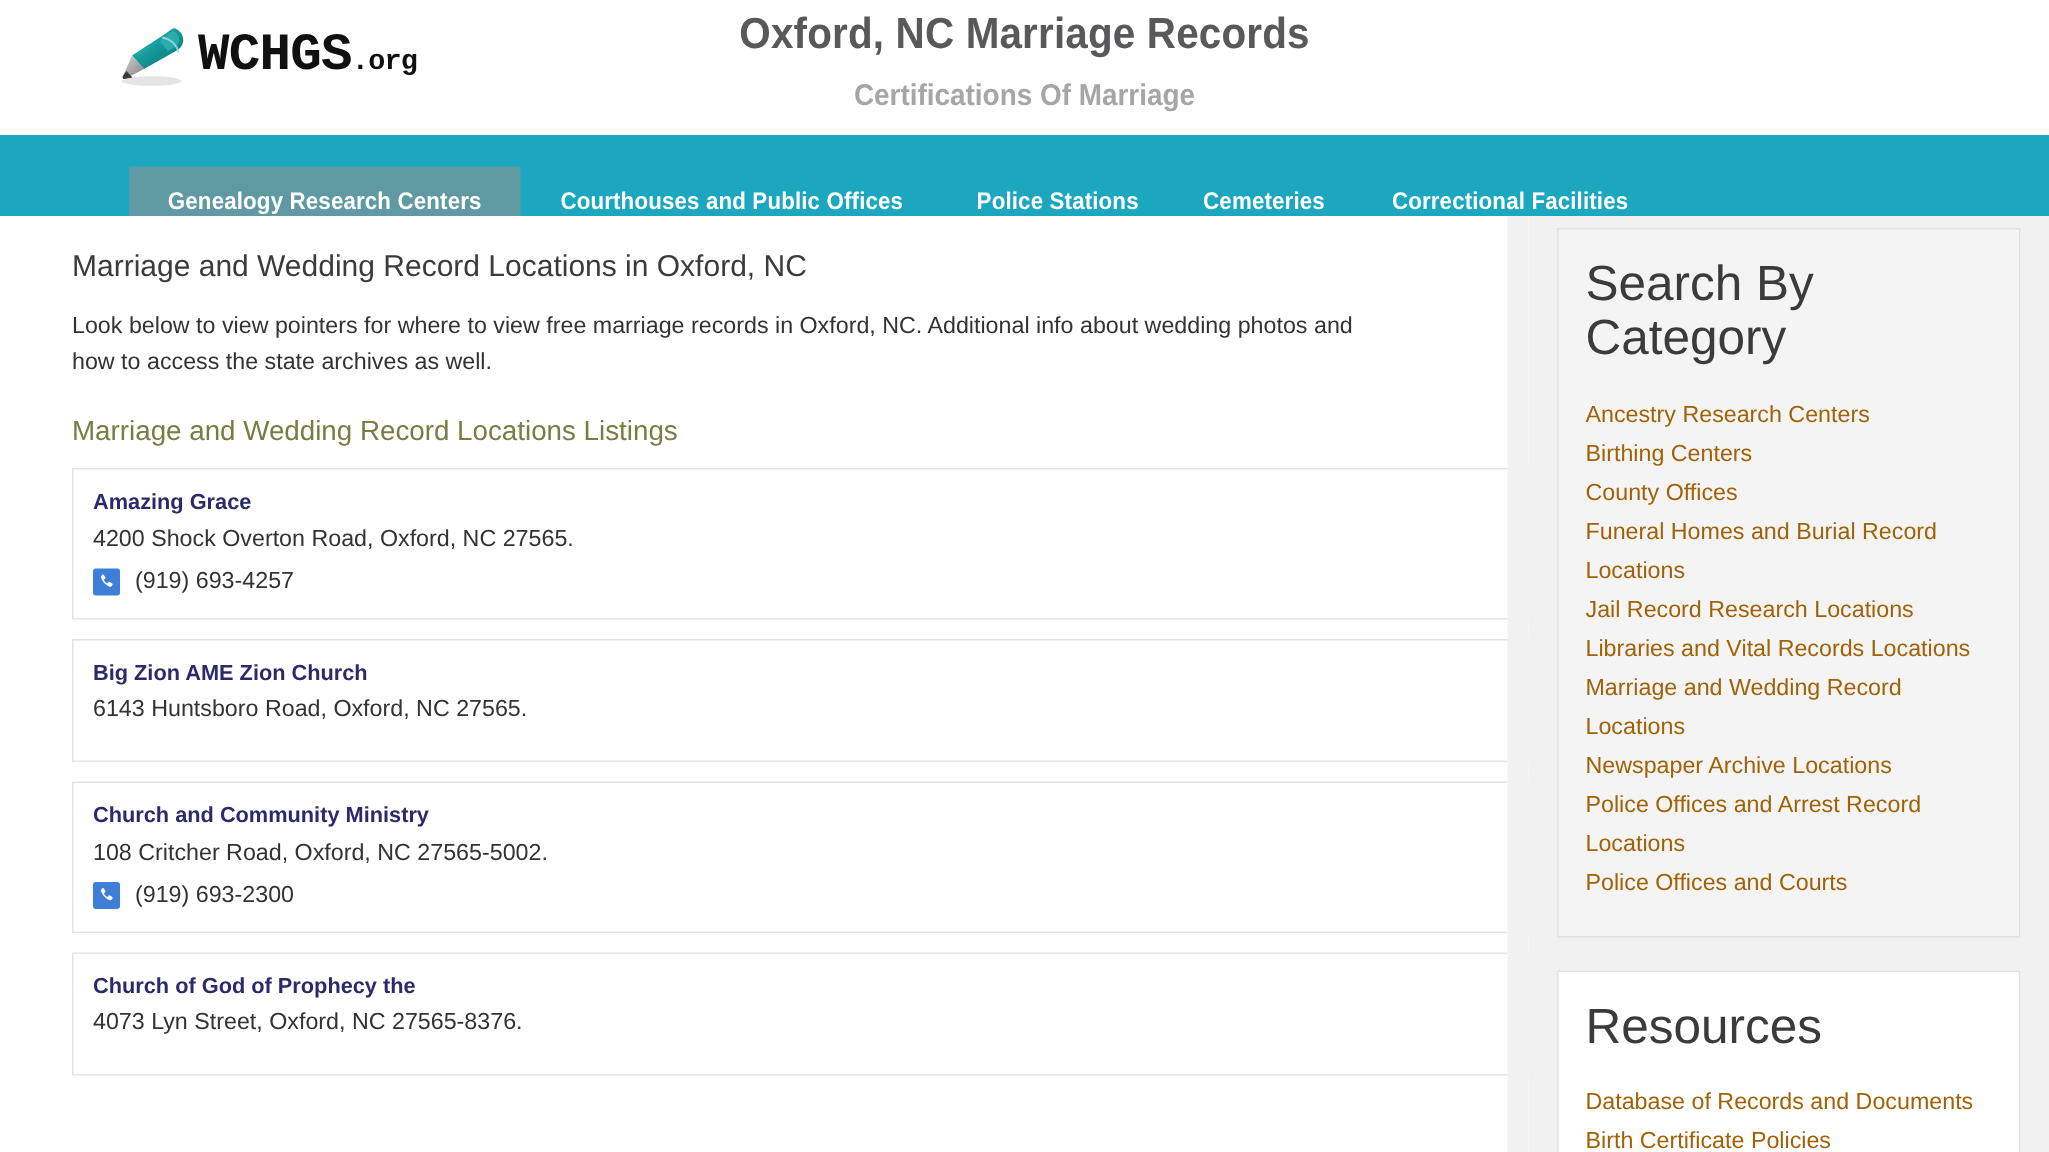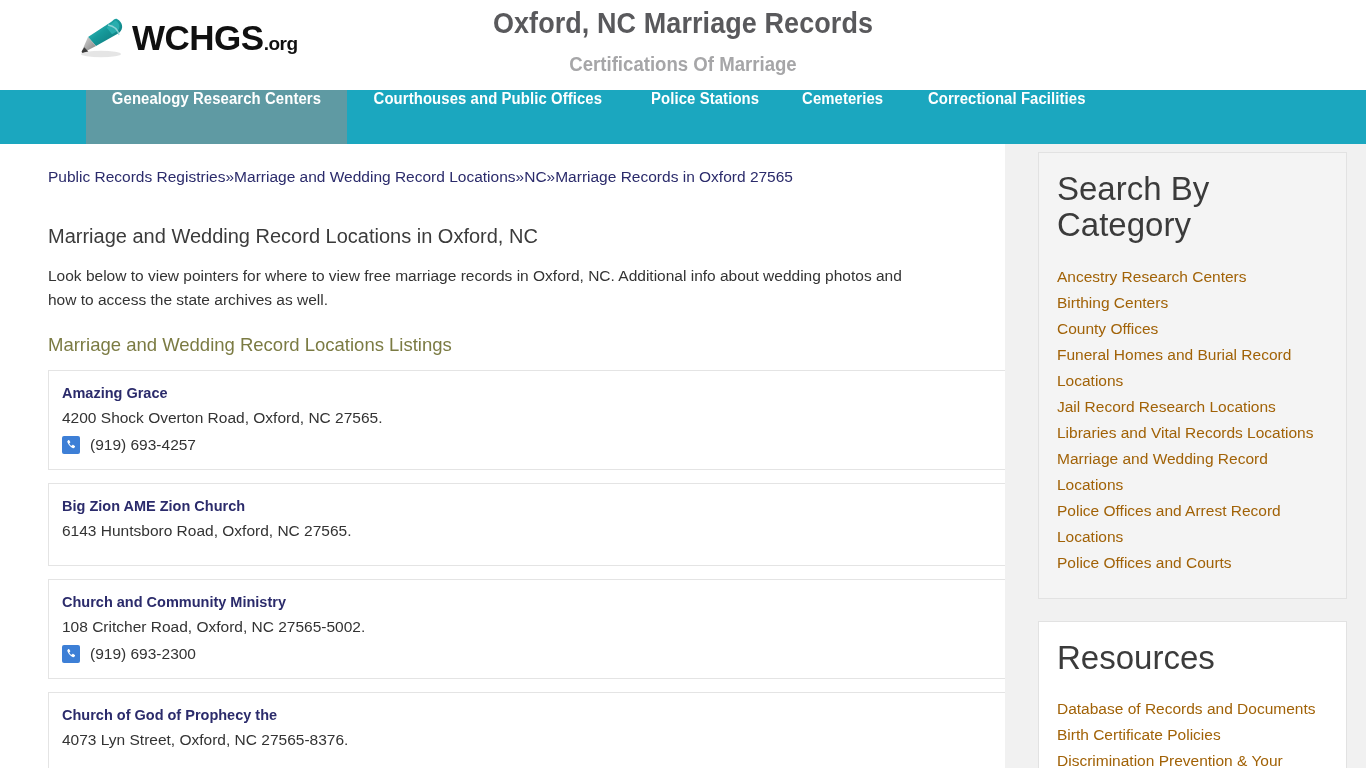--- a/index.html
+++ b/index.html
@@ -22,21 +22,21 @@
     display: block;
   }
   .logo-wrap {
     position: absolute;
     left: 74px; top: 8px;
     display: flex; align-items: center; gap: 4px;
     height: 56px;
   }
   .pen-icon { width: 54px; height: 46px; display: block; }
   .logo-text {
-    font-family: Liberation Sans, sans-serif;
+    font-family: Liberation Mono, monospace;
     font-size: 35px;
     font-weight: 700;
     color: #101010;
     letter-spacing: -0.5px;
     line-height: 1;
     position: relative;
     top: 1px;
   }
   .logo-text .tld {
     font-size: 19px;
@@ -69,30 +69,31 @@
   
   .navbar {
     height: 54px;
     background: #1ba7bf;
     display: flex;
     align-items: stretch;
     padding-left: 86px;
   }
   .nav-item {
     display: flex;
-    align-items: flex-start;
+    align-items: flex-end;
     padding: 0 18px;
     color: #ffffff;
     font-family: "Liberation Sans Narrow", "Liberation Sans", sans-serif;
     font-size: 16px;
     font-weight: 700;
     letter-spacing: 0.1px;
     white-space: nowrap;
     cursor: pointer;
     transform-origin: center;
+    margin-top: 21px;
   }
   .nav-item span { display: inline-block; transform: scaleX(0.93); }
   .nav-item.active { background: #5f9aa3; }
 
   
   .body-row { display: flex; align-items: flex-start; background: #ffffff; height: 624px; }
   .main-col {
     width: 1005px;
     background: #ffffff;
     padding: 22px 48px 0 48px;
@@ -258,21 +259,20 @@
       </div>
     <div class="nav-item">
         <span>Correctional Facilities</span>
       </div>
   </nav>
 
   <div class="body-row">
 
     <div class="main-col">
 
-      <div class="breadcrumb"><a>Public Records Registries</a><span class="sep">»</span><a>Marriage and Wedding Record Locations</a><span class="sep">»</span><a>NC</a><span class="sep">»</span><a>Marriage Records in Oxford 27565</a></div>
 
       <h1 class="page-heading">Marriage and Wedding Record Locations in Oxford, NC</h1>
       <p class="intro">Look below to view pointers for where to view free marriage records in Oxford, NC. Additional info about wedding photos and how to access the state archives as well.</p>
       <h2 class="listings-heading">Marriage and Wedding Record Locations Listings</h2>
 
       <div class="listing-card">
         <div class="listing-name">Amazing Grace</div>
         <div class="listing-address">4200 Shock Overton Road, Oxford, NC 27565.</div>
         <div class="listing-phone-row">
           <span class="phone-badge">
@@ -316,20 +316,21 @@
 
       <div class="side-box grayed">
         <h3 class="side-title">Search By Category</h3>
         <a class="side-link">Ancestry Research Centers</a>
         <a class="side-link">Birthing Centers</a>
         <a class="side-link">County Offices</a>
         <a class="side-link">Funeral Homes and Burial Record Locations</a>
         <a class="side-link">Jail Record Research Locations</a>
         <a class="side-link">Libraries and Vital Records Locations</a>
         <a class="side-link">Marriage and Wedding Record Locations</a>
+        <a class="side-link">Newspaper Archive Locations</a>
         <a class="side-link">Police Offices and Arrest Record Locations</a>
         <a class="side-link">Police Offices and Courts</a>
       </div>
 
       <div class="side-box plain">
         <h3 class="side-title">Resources</h3>
         <a class="side-link">Database of Records and Documents</a>
         <a class="side-link">Birth Certificate Policies</a>
         <a class="side-link">Discrimination Prevention &amp; Your</a>
       </div>

